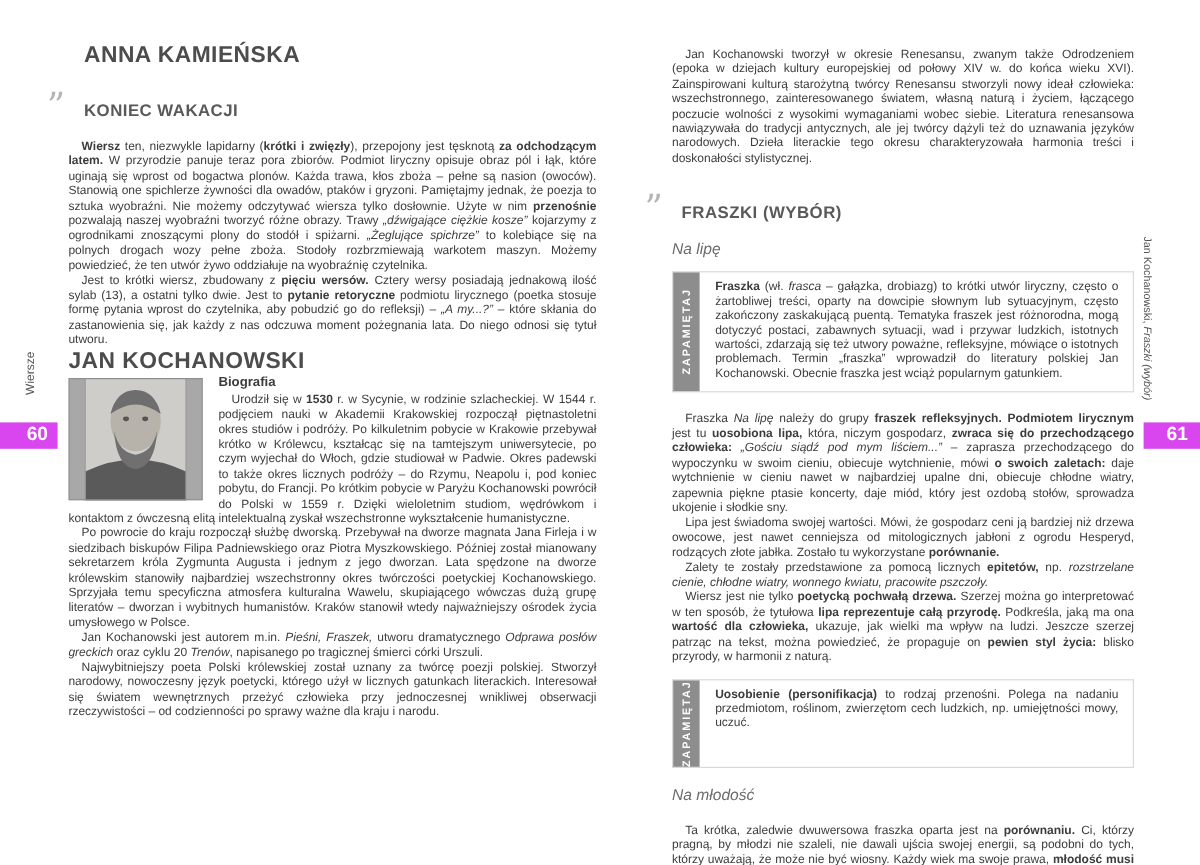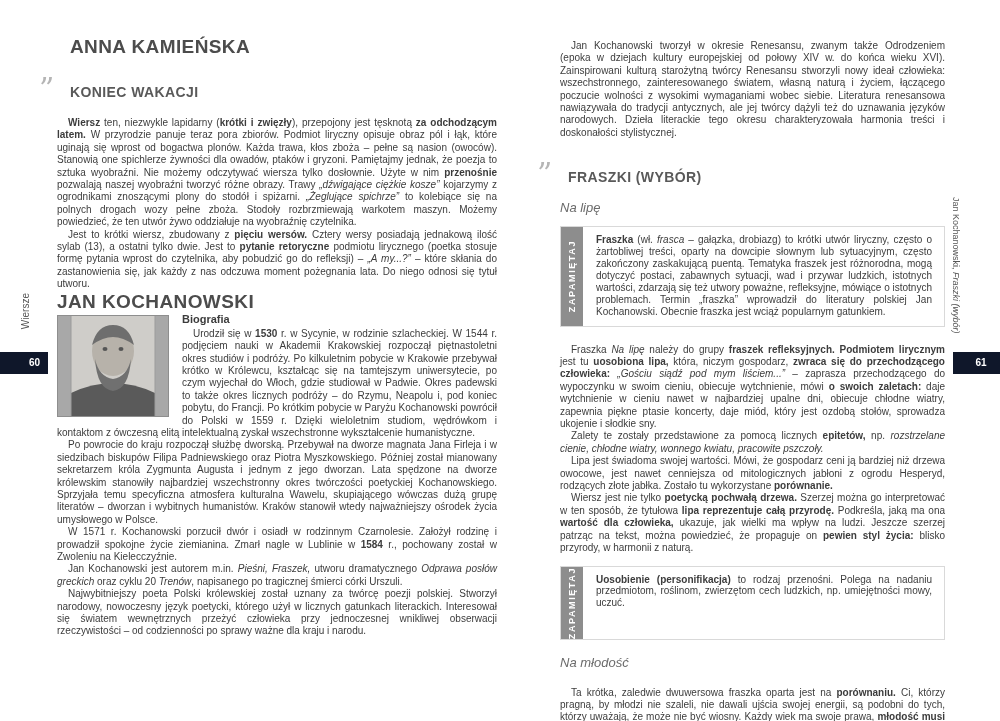--- a/index.html
+++ b/index.html
@@ -30,22 +30,22 @@
   .membox{display:flex;border:1px solid #d9d9d9;margin:11px 0 0 0;background:#fff;}
   .membox .tab{width:22px;background:#8d8d8d;display:flex;align-items:center;justify-content:center;flex:none;}
   .membox .tab span{writing-mode:vertical-rl;transform:rotate(180deg);color:#ffffff;
                     font-size:9px;font-weight:bold;letter-spacing:1.6px;}
   .membox .content{padding:7px 12px 8px 13px;font-size:10px;line-height:11.9px;text-align:justify;color:#3c3c3c;}
 
   .margin-left-label{position:absolute;left:20px;top:293px;writing-mode:vertical-rl;
                      transform:rotate(180deg);font-size:10px;color:#565656;}
   .margin-right-label{position:absolute;left:951px;top:197px;writing-mode:vertical-rl;
                       font-size:9px;color:#565656;}
-  .pagenum{position:absolute;top:352px;width:48px;height:22px;background:#0f172a;color:#ffffff;
-           font-weight:bold;font-size:10px;line-height:22px;box-sizing:border-box;}
+  .pagenum{position:absolute;top:352px;width:48px;height:22px;background:#d946ef;color:#ffffff;
+           font-weight:bold;font-size:16px;line-height:22px;box-sizing:border-box;}
   .pagenum-left{left:0;text-align:right;padding-right:8px;}
   .pagenum-right{left:953px;text-align:center;padding-left:8px;} .mt20{margin-top:20px;}
 </style>
 </head>
 <body>
 
 <div class="spread">
 
   <aside class="margin-left-label">Wiersze</aside>
   <div class="pagenum pagenum-left">60</div>
@@ -76,21 +76,20 @@
         <path d="M35 30 Q40 10 56 10 Q72 10 77 30 Q66 22 56 22 Q46 22 35 30 Z" fill="#6e6e6e"></path>
         <path d="M38 44 Q40 74 56 76 Q72 74 74 44 Q70 62 56 64 Q42 62 38 44 Z" fill="#707070"></path>
         <ellipse cx="48" cy="34" rx="2.5" ry="2" fill="#555"></ellipse>
         <ellipse cx="64" cy="34" rx="2.5" ry="2" fill="#555"></ellipse>
         <rect x="14" y="0" width="84" height="102" fill="none" stroke="#9b9b9b" stroke-width="1"></rect>
         <rect x="0.5" y="0.5" width="111" height="101" fill="none" stroke="#8e8e8e" stroke-width="1"></rect>
       </svg>
       <p class="bio-heading">Biografia</p>
       <p class="body"><span>Urodził się w </span><span class="b">1530</span><span> r. w Sycynie, w rodzinie szlacheckiej. W 1544 r. podjęciem nauki w Akademii Krakowskiej rozpoczął piętnastoletni okres studiów i podróży. Po kilkuletnim pobycie w Krakowie przebywał krótko w Królewcu, kształcąc się na tamtejszym uniwersytecie, po czym wyjechał do Włoch, gdzie studiował w Padwie. Okres padewski to także okres licznych podróży – do Rzymu, Neapolu i, pod koniec pobytu, do Francji. Po krótkim pobycie w Paryżu Kochanowski powrócił do Polski w 1559 r. Dzięki wieloletnim studiom, wędrówkom i kontaktom z ówczesną elitą intelektualną zyskał wszechstronne wykształcenie humanistyczne.</span></p>
       <p class="body"><span>Po powrocie do kraju rozpoczął służbę dworską. Przebywał na dworze magnata Jana Firleja i w siedzibach biskupów Filipa Padniewskiego oraz Piotra Myszkowskiego. Później został mianowany sekretarzem króla Zygmunta Augusta i jednym z jego dworzan. Lata spędzone na dworze królewskim stanowiły najbardziej wszechstronny okres twórczości poetyckiej Kochanowskiego. Sprzyjała temu specyficzna atmosfera kulturalna Wawelu, skupiającego wówczas dużą grupę literatów – dworzan i wybitnych humanistów. Kraków stanowił wtedy najważniejszy ośrodek życia umysłowego w Polsce.</span></p>
-      <p class="body"><span>W 1571 r. Kochanowski porzucił dwór i osiadł w rodzinnym Czarnolesie. Założył rodzinę i prowadził spokojne życie ziemianina. Zmarł nagle w Lublinie w </span><span class="b">1584</span><span> r., pochowany został w Zwoleniu na Kielecczyźnie.</span></p>
       <p class="body"><span>Jan Kochanowski jest autorem m.in. </span><span class="i">Pieśni, Fraszek,</span><span> utworu dramatycznego </span><span class="i">Odprawa posłów greckich</span><span> oraz cyklu 20 </span><span class="i">Trenów</span><span>, napisanego po tragicznej śmierci córki Urszuli.</span></p>
       <p class="body"><span>Najwybitniejszy poeta Polski królewskiej został uznany za twórcę poezji polskiej. Stworzył narodowy, nowoczesny język poetycki, którego użył w licznych gatunkach literackich. Interesował się światem wewnętrznych przeżyć człowieka przy jednoczesnej wnikliwej obserwacji rzeczywistości – od codzienności po sprawy ważne dla kraju i narodu.</span></p>
     </div>
   </main>
 
   <main class="page page-right">
     <p class="body"><span>Jan Kochanowski tworzył w okresie Renesansu, zwanym także Odrodzeniem (epoka w dziejach kultury europejskiej od połowy XIV w. do końca wieku XVI). Zainspirowani kulturą starożytną twórcy Renesansu stworzyli nowy ideał człowieka: wszechstronnego, zainteresowanego światem, własną naturą i życiem, łączącego poczucie wolności z wysokimi wymaganiami wobec siebie. Literatura renesansowa nawiązywała do tradycji antycznych, ale jej twórcy dążyli też do uznawania języków narodowych. Dzieła literackie tego okresu charakteryzowała harmonia treści i doskonałości stylistycznej.</span></p>
 
     <div class="sect-head" style="margin-left:8px;margin-top:30px;">
       <span class="quote-icon">”</span>
@@ -100,22 +99,22 @@
     <h3 class="sub-title">Na lipę</h3>
 
     <div class="membox">
       <div class="tab">
         <span>ZAPAMIĘTAJ</span>
       </div>
       <div class="content"><span class="b">Fraszka</span><span> (wł. </span><span class="i">frasca</span><span> – gałązka, drobiazg) to krótki utwór liryczny, często o żartobliwej treści, oparty na dowcipie słownym lub sytuacyjnym, często zakończony zaskakującą puentą. Tematyka fraszek jest różnorodna, mogą dotyczyć postaci, zabawnych sytuacji, wad i przywar ludzkich, istotnych wartości, zdarzają się też utwory poważne, refleksyjne, mówiące o istotnych problemach. Termin „fraszka” wprowadził do literatury polskiej Jan Kochanowski. Obecnie fraszka jest wciąż popularnym gatunkiem.</span></div>
     </div>
 
     <p class="body first"><span>Fraszka </span><span class="i">Na lipę</span><span> należy do grupy </span><span class="b">fraszek refleksyjnych. Podmiotem lirycznym</span><span> jest tu </span><span class="b">uosobiona lipa,</span><span> która, niczym gospodarz, </span><span class="b">zwraca się do przechodzącego człowieka:</span><span> </span><span class="i">„Gościu siądź pod mym liściem...”</span><span> – zaprasza przechodzącego do wypoczynku w swoim cieniu, obiecuje wytchnienie, mówi </span><span class="b">o swoich zaletach:</span><span> daje wytchnienie w cieniu nawet w najbardziej upalne dni, obiecuje chłodne wiatry, zapewnia piękne ptasie koncerty, daje miód, który jest ozdobą stołów, sprowadza ukojenie i słodkie sny.</span></p>
+    <p class="body"><span>Lipa jest świadoma swojej wartości. Mówi, że gospodarz ceni ją bardziej niż drzewa owocowe, jest nawet cenniejsza od mitologicznych jabłoni z ogrodu Hesperyd, rodzących złote jabłka. Zostało tu wykorzystane </span><span class="b">porównanie.</span></p>
     <p class="body"><span>Zalety te zostały przedstawione za pomocą licznych </span><span class="b">epitetów,</span><span> np. </span><span class="i">rozstrzelane cienie, chłodne wiatry, wonnego kwiatu, pracowite pszczoły.</span></p>
-    <p class="body"><span>Lipa jest świadoma swojej wartości. Mówi, że gospodarz ceni ją bardziej niż drzewa owocowe, jest nawet cenniejsza od mitologicznych jabłoni z ogrodu Hesperyd, rodzących złote jabłka. Zostało tu wykorzystane </span><span class="b">porównanie.</span></p>
     <p class="body"><span>Wiersz jest nie tylko </span><span class="b">poetycką pochwałą drzewa.</span><span> Szerzej można go interpretować w ten sposób, że tytułowa </span><span class="b">lipa reprezentuje całą przyrodę.</span><span> Podkreśla, jaką ma ona </span><span class="b">wartość dla człowieka,</span><span> ukazuje, jak wielki ma wpływ na ludzi. Jeszcze szerzej patrząc na tekst, można powiedzieć, że propaguje on </span><span class="b">pewien styl życia:</span><span> blisko przyrody, w harmonii z naturą.</span></p>
 
     <div class="membox">
       <div class="tab">
         <span>ZAPAMIĘTAJ</span>
       </div>
       <div class="content"><span class="b">Uosobienie (personifikacja)</span><span> to rodzaj przenośni. Polega na nadaniu przedmiotom, roślinom, zwierzętom cech ludzkich, np. umiejętności mowy, uczuć.</span></div>
     </div>
 
     <h3 class="sub-title">Na młodość</h3>

